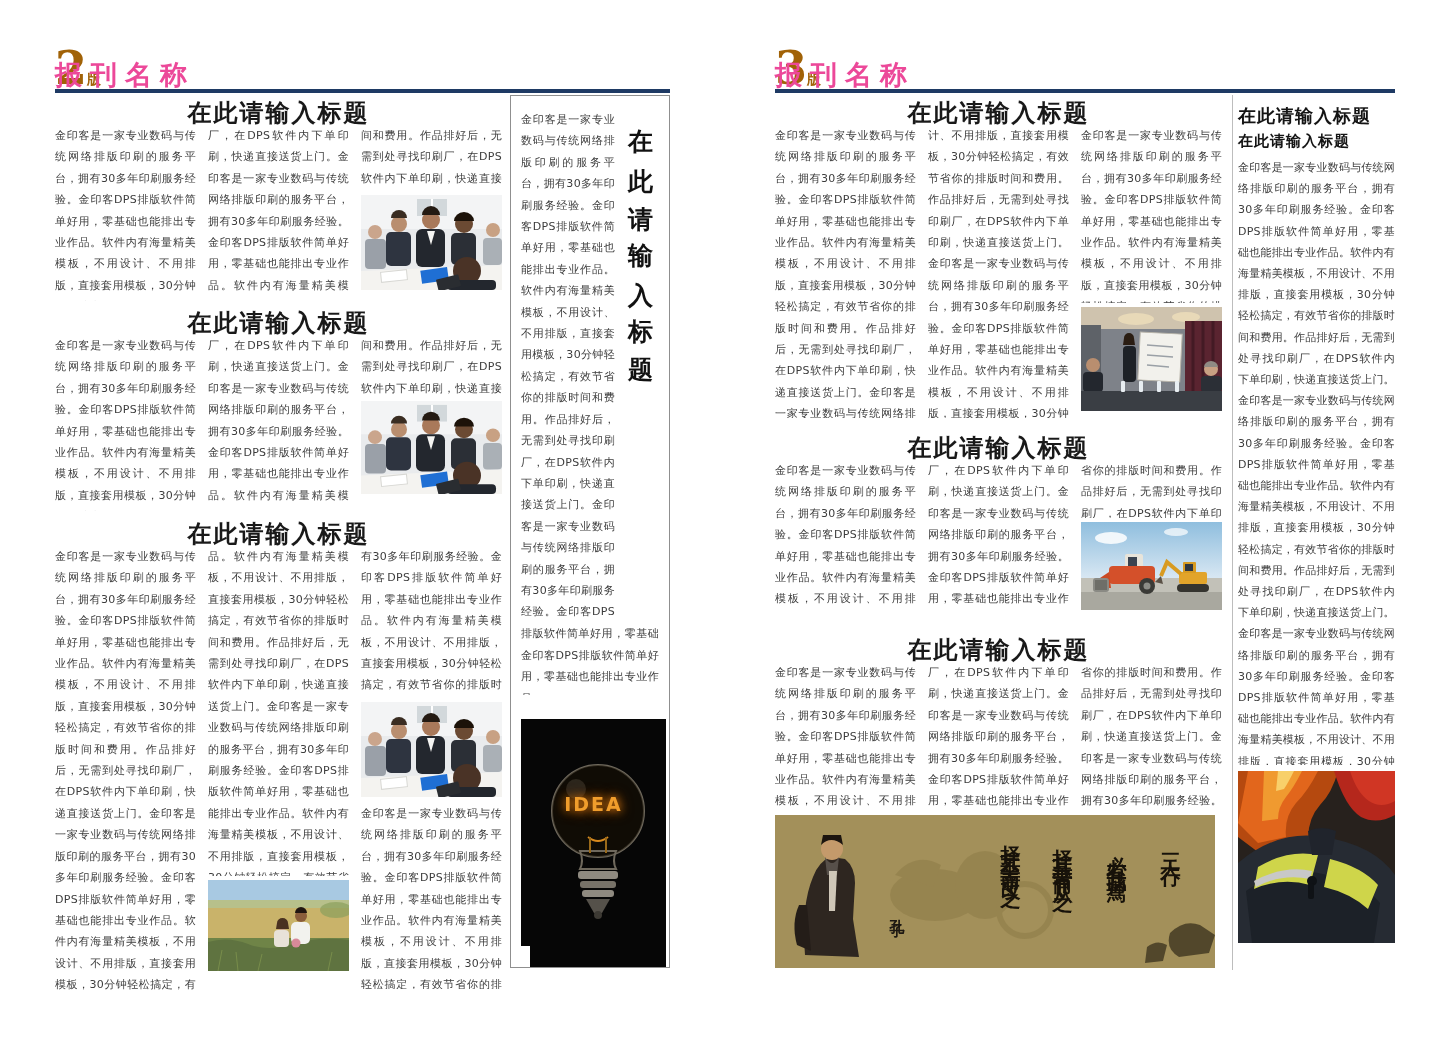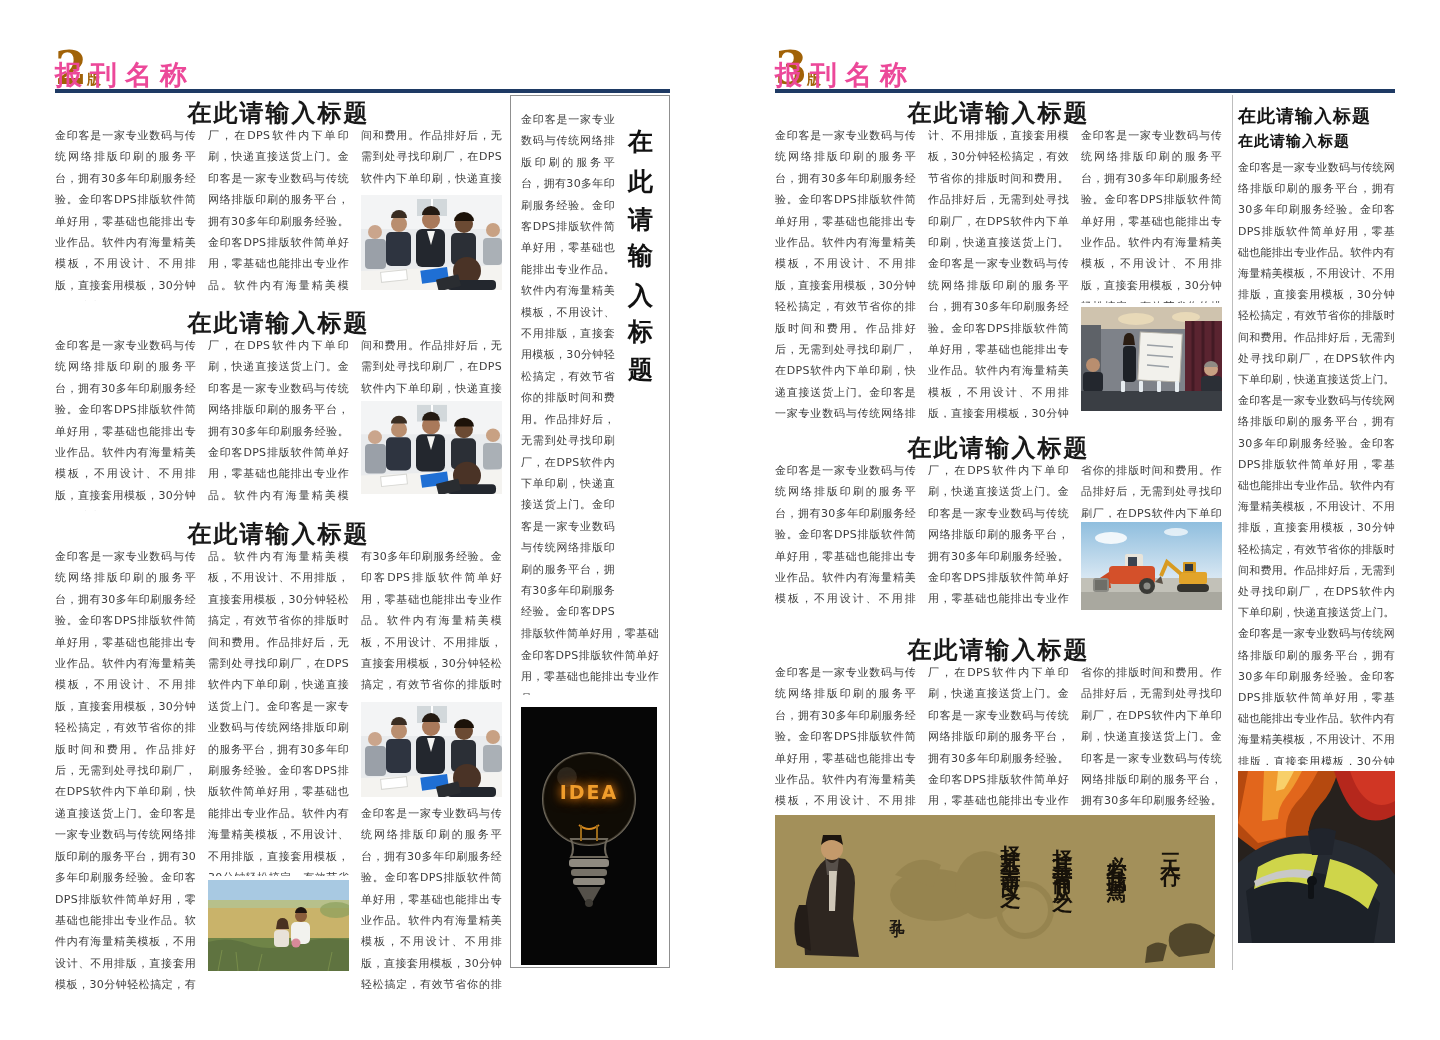--- a/index.html
+++ b/index.html
@@ -16,21 +16,21 @@
     text-align:justify;color:#3c3c3c;overflow:hidden;}
   .col-text{overflow:hidden;text-align:justify;}
   .photo{display:block;margin-top:4px;line-height:0;}
   .photo svg{display:block;}
   
   .boxed{position:absolute;left:455px;top:50px;width:160px;height:873px;border:1px solid #8f8f8f;box-sizing:border-box;padding:13px 10px 10px 10px;overflow:hidden;background:#fff;}
   .boxed .box-text{height:532px;overflow:hidden;font-size:11px;line-height:21.4px;letter-spacing:.3px;text-align:justify;color:#3c3c3c;}
   .vertical-title{float:right;width:38px;height:505px;margin-left:6px;writing-mode:vertical-rl;text-orientation:upright;
     font-size:25px;font-weight:bold;color:#111;letter-spacing:38px;line-height:38px;}
   .box-para{margin:4px 0 0 0;font-size:11px;line-height:21.4px;letter-spacing:.3px;text-align:justify;color:#3c3c3c;height:50px;overflow:hidden;}
-  .idea-photo{position:relative;width:136px;height:227px;margin-top:12px;background:#050505;}
+  .idea-photo{position:relative;width:136px;height:227px;margin-top:24px;background:#050505;padding-left:9px;}
   .idea-word{position:absolute;left:0;top:74px;width:100%;text-align:center;font-size:19px;font-weight:bold;color:#f09d2c;letter-spacing:2px;text-shadow:0 0 8px #d97b10,0 0 14px #a04c06;}
   
   .v-divider{position:absolute;left:457px;top:50px;width:1px;height:875px;background:#bdbdbd;}
   .sidebar{position:absolute;left:463px;top:58px;width:157px;}
   .sb-h1{font-size:18px;font-weight:bold;color:#141414;line-height:26px;letter-spacing:1px;white-space:nowrap;}
   .sb-h2{font-size:15px;font-weight:bold;color:#141414;line-height:24px;letter-spacing:1px;white-space:nowrap;}
   .sb-text{margin-top:4px;height:608px;overflow:hidden;font-size:11px;line-height:21.2px;letter-spacing:.2px;text-align:justify;color:#3c3c3c;white-space:pre-line;}
   
   .banner{position:absolute;left:0;top:770px;width:440px;height:153px;background:#a3905a;overflow:hidden;}
   .callig{position:absolute;writing-mode:vertical-rl;text-orientation:upright;font-weight:bold;color:#17120a;

